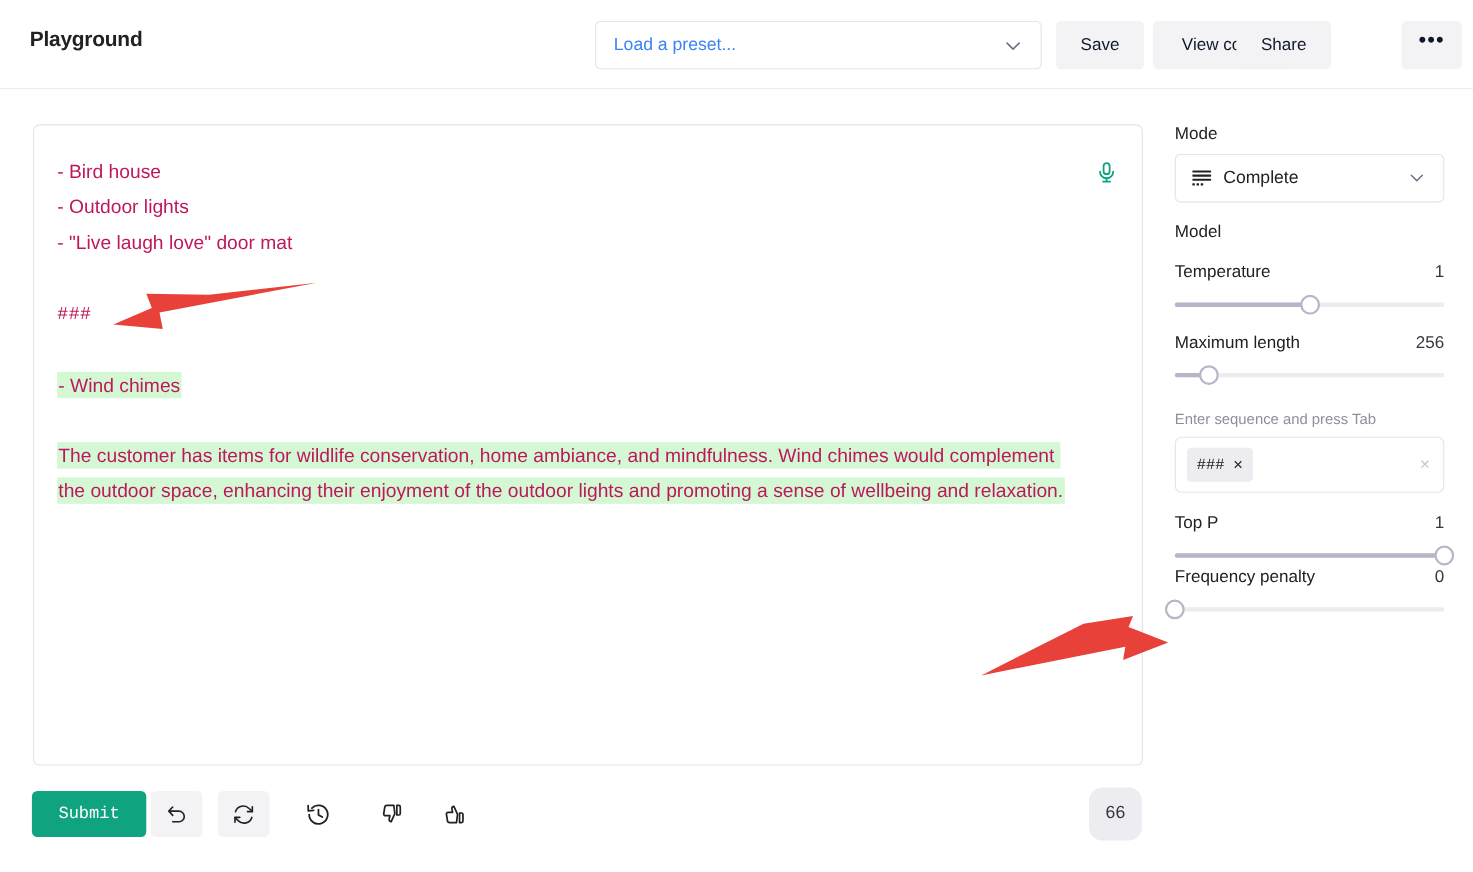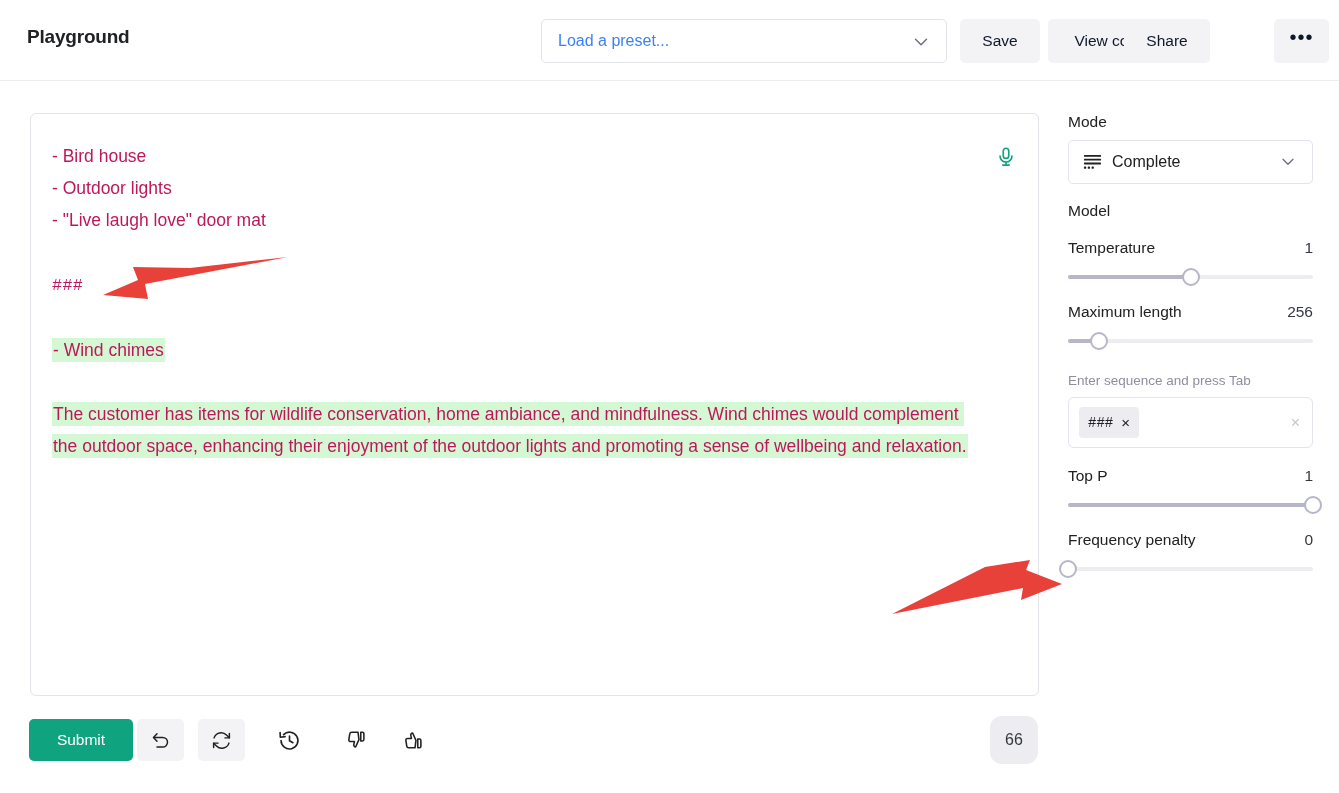--- a/index.html
+++ b/index.html
@@ -72,21 +72,21 @@
     width: 22px; height: 24px;
     cursor: pointer;
   }
 
   
   .submit-btn {
     position: absolute; left: 29px; top: 719px;
     width: 104px; height: 42px;
     background: #10a37f; border: none; border-radius: 5px;
     color: #fff; font-size: 15.5px;
-    font-family: Liberation Sans, sans-serif;
+    font-family: Liberation Mono, monospace;
     cursor: pointer;
   }
   .icon-sq {
     position: absolute; top: 719px;
     width: 47px; height: 42px;
     background: #f3f3f6; border: none; border-radius: 5px;
     display: flex; align-items: center; justify-content: center;
     cursor: pointer;
   }
   #btn-undo { left: 137px; }
@@ -319,21 +319,21 @@
       <span class="nm">Top P</span>
       <span class="vl">1</span>
     </div>
     <div class="slider-track" id="sl-topp">
       <div class="rail"></div>
       <div class="fill" style="width: 100%;"></div>
       <div class="thumb" style="left: 100%;"></div>
     </div>
   </div>
 
-  <div style="margin-top:15px">
+  <div style="">
     <div class="slider-row">
       <span class="nm">Frequency penalty</span>
       <span class="vl">0</span>
     </div>
     <div class="slider-track" id="sl-freq">
       <div class="rail"></div>
       <div class="fill" style="width: 0%;"></div>
       <div class="thumb" style="left: 0%;"></div>
     </div>
   </div>

